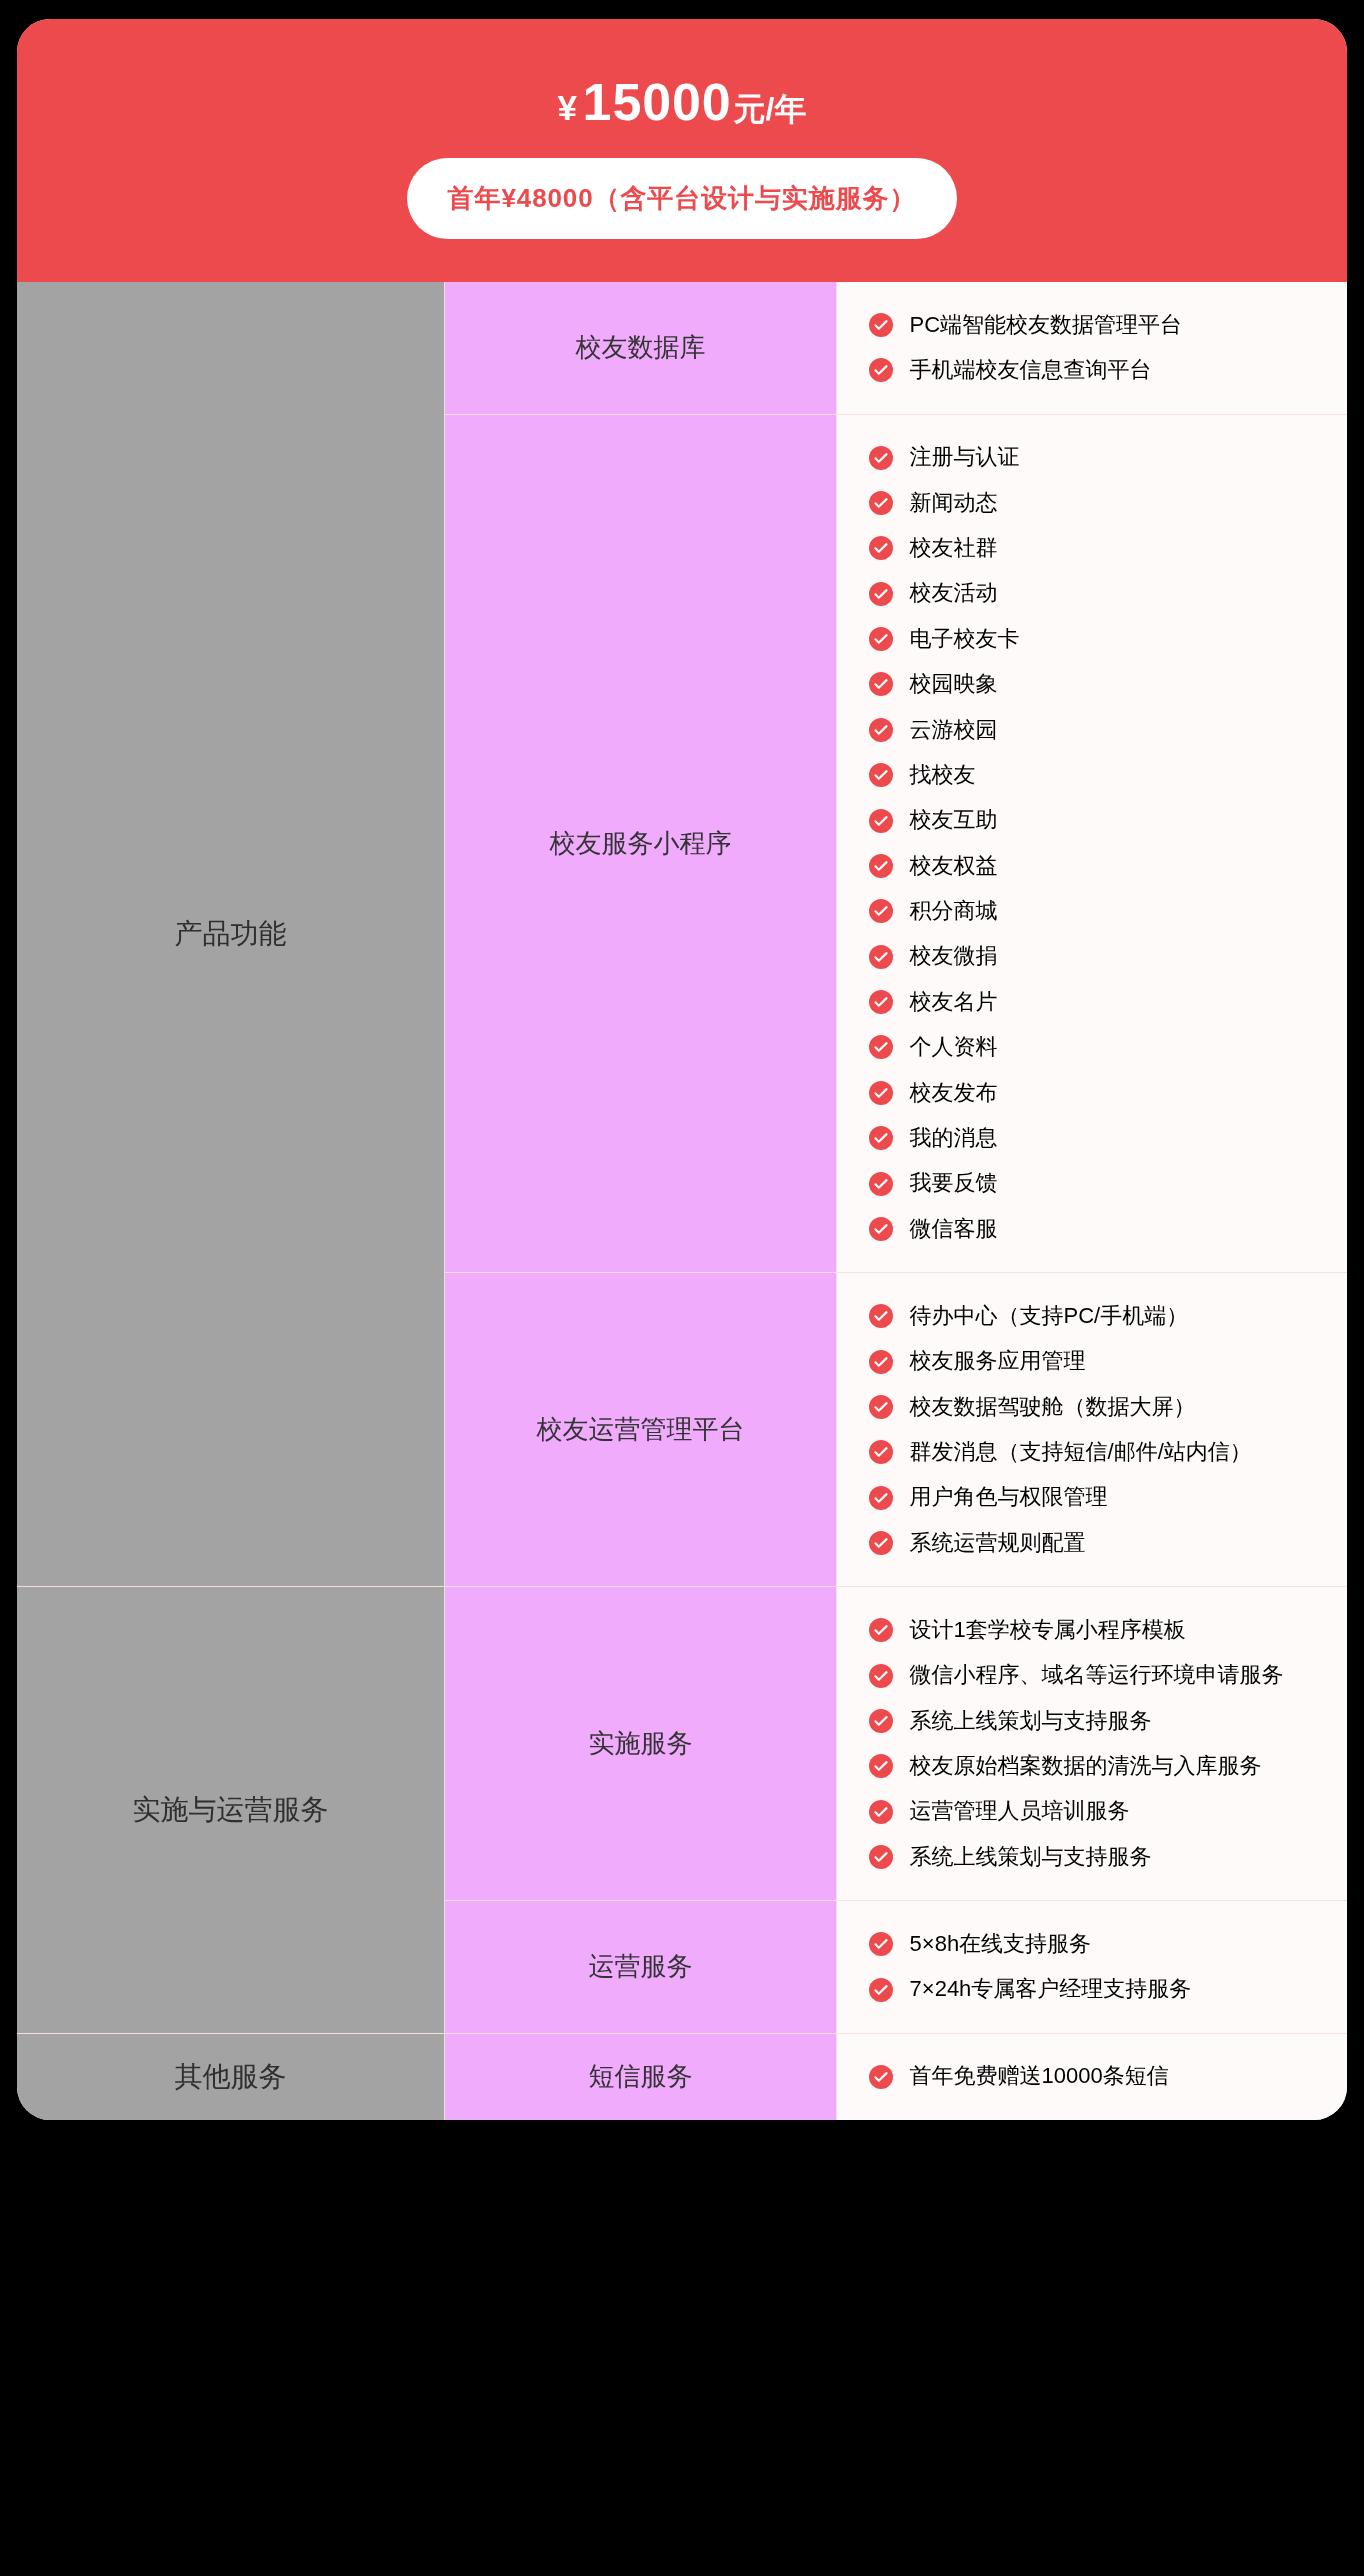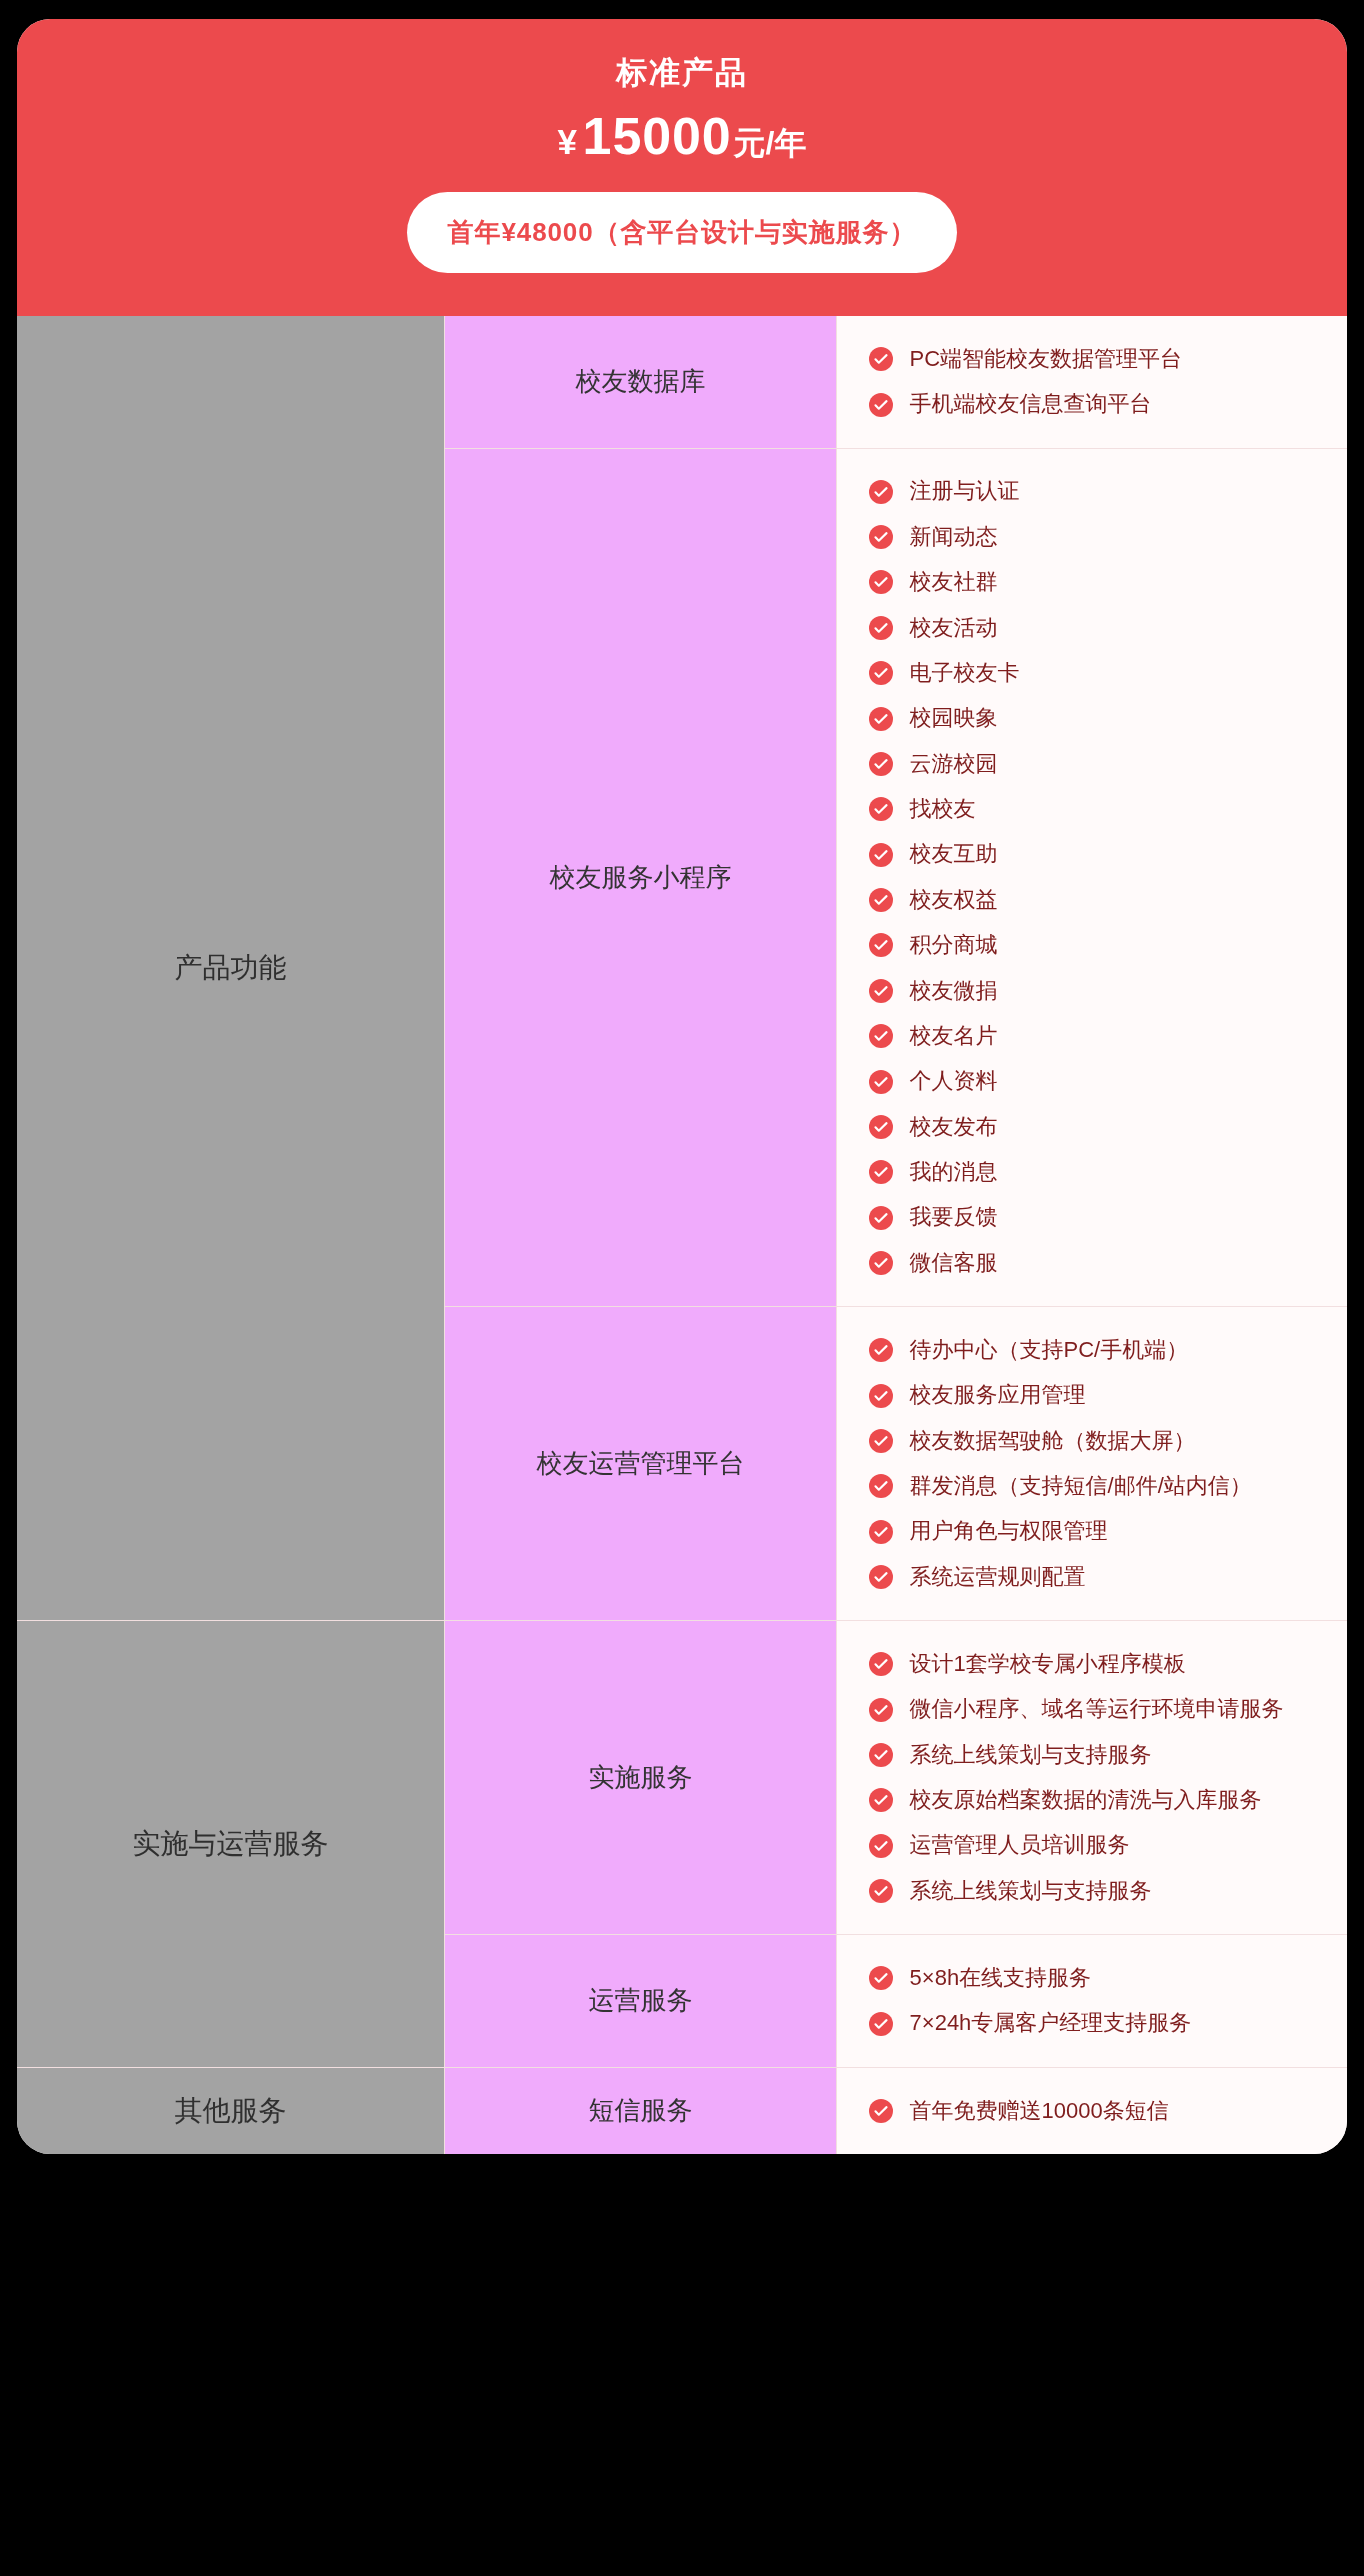--- a/index.html
+++ b/index.html
@@ -110,21 +110,21 @@
   }
   ul.feat {
     list-style: none;
     margin: 0;
     padding: 0;
   }
   ul.feat li {
     display: flex;
     align-items: center;
     font-size: 22px;
-    color: #7f1d1d;
+    color: #000000;
     padding: 8.4px 0;
     line-height: 1.3;
   }
   .tick {
     flex: 0 0 auto;
     width: 24px;
     height: 24px;
     margin-right: 16.7px;
     display: inline-flex;
     align-items: center;
@@ -134,21 +134,20 @@
   .last-row td { border-bottom: none; }
   table.spec td:last-child { border-right: none; }
 </style>
 </head>
 <body>
 
 <div class="page">
   <div class="card">
 
     <div class="header">
-      <div class="header-title">标准产品</div>
       <div class="price-row">
         <span class="price-symbol">¥</span>
         <span class="price-value">15000</span>
         <span class="price-unit">元/年</span>
       </div>
       <div class="pill">首年¥48000（含平台设计与实施服务）</div>
     </div>
 
     <table class="spec">
       <tbody>

